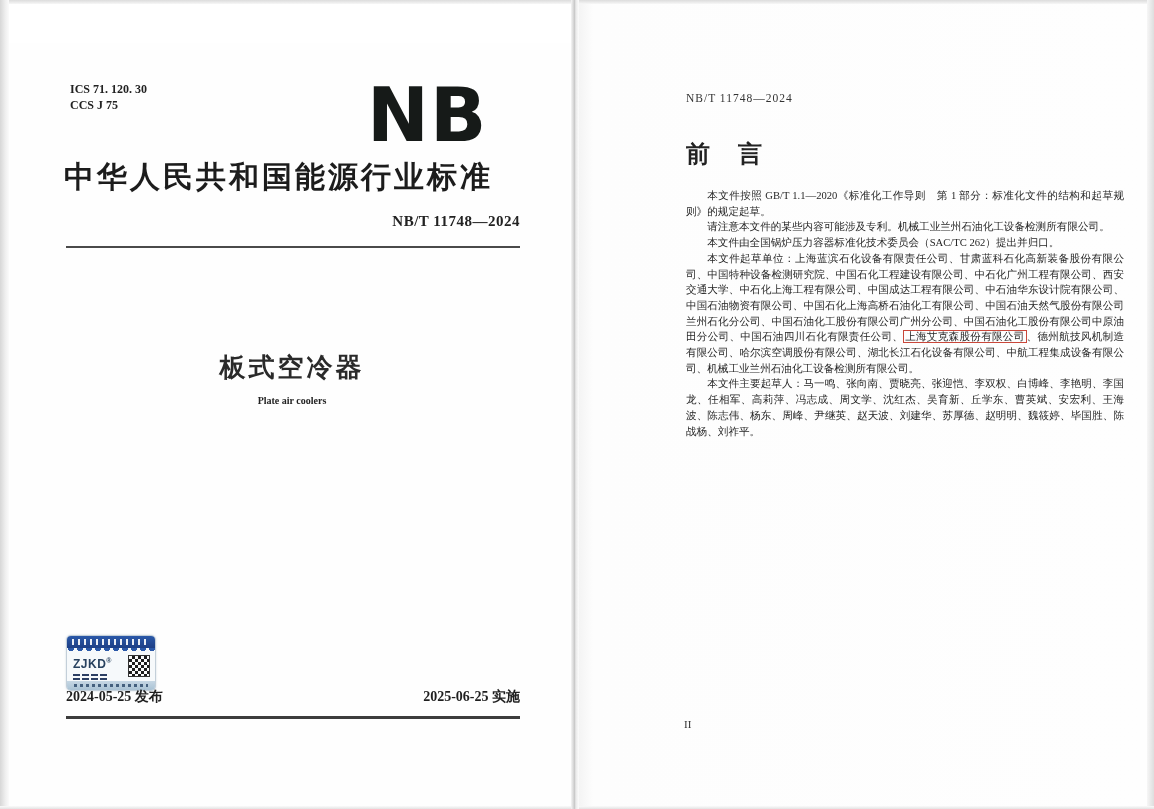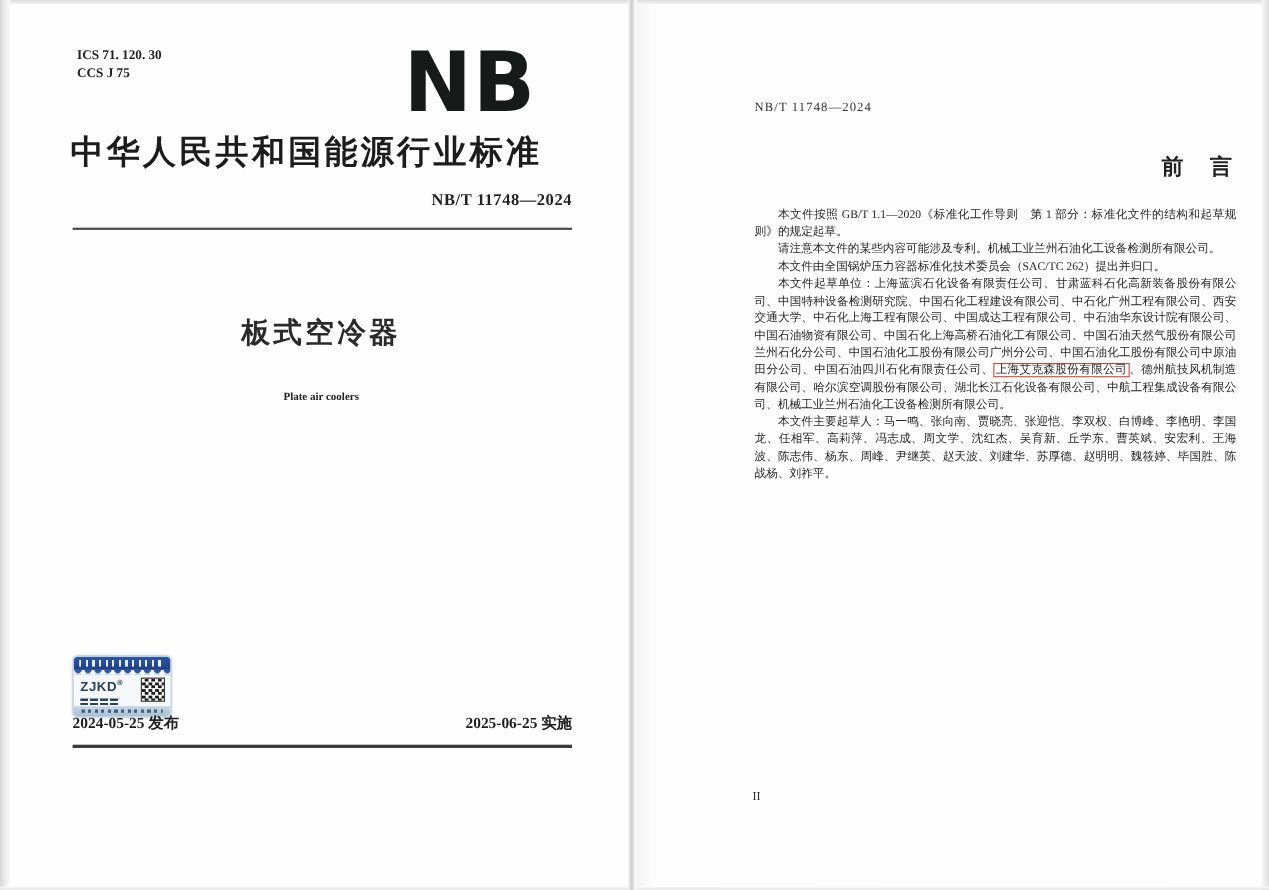--- a/index.html
+++ b/index.html
@@ -16,41 +16,41 @@
   .edge-top    { position:absolute; left:0; top:0; right:0; height:4px;
                  background:linear-gradient(180deg,#dcdcdc,#f7f7f7); }
   .edge-right  { position:absolute; right:0; top:0; bottom:0; width:7px;
                  background:linear-gradient(270deg,#dedede,#f6f6f6); }
   .edge-bottom { position:absolute; left:0; bottom:0; right:0; height:3px;
                  background:linear-gradient(0deg,#e3e3e3,#fafafa); }
   .spine { position:absolute; left:571px; top:0; bottom:0; width:8px;
            background:linear-gradient(90deg,#f5f5f5,#c9c9c9 45%,#e9e9e9 60%,#fdfdfd); }
 
   .page { position:absolute; top:4px; bottom:3px; background:#fefefe; }
-  .page-left  { left:9px;  width:562px; }
+  .page-left  { left:9px;  width:562px;margin-top:39px; }
   .page-right { left:579px; width:568px;
                 background:linear-gradient(90deg,#f4f4f4 0,#fdfdfd 14px,#fefefe); }
 
   
   .ics-block { position:absolute; left:61px; top:38px;
                font-weight:bold; font-size:12px; line-height:16px; color:#222; }
   .nb-logo { position:absolute; left:358px; top:40px; width:118px; height:62px;
              font-family:"DejaVu Sans","Liberation Sans",sans-serif;
              font-weight:900; font-size:74px; line-height:62px; letter-spacing:1px;
              color:#161a18; transform:scaleY(1.02); text-align:center; }
   .std-title { position:absolute; left:55px; top:114px; width:465px;
                font-size:30px; font-weight:bold; letter-spacing:3px;
                white-space:nowrap; color:#1c1c1c; }
   .std-number { position:absolute; left:55px; top:170px; width:456px;
                 text-align:right; font-weight:bold; font-size:15px;
                 letter-spacing:.5px; color:#222; }
   .rule { position:absolute; left:57px; width:454px; height:2px; background:#4a4a4a; }
   .rule-1 { top:203px; }
   .rule-2 { top:673px; height:2.5px; background:#3c3c3c; }
-  .doc-title-zh { position:absolute; left:55px; top:281px; width:456px;
+  .doc-title-zh { position:absolute; left:55px; top:307px; width:456px;
                   text-align:center; font-size:26px; letter-spacing:3px;
                   font-weight:600; color:#2a2a2a; }
   .doc-title-en { position:absolute; left:55px; top:352px; width:456px;
                   text-align:center; font-size:10px; font-weight:bold; color:#222; }
   .dates-row { position:absolute; left:57px; top:645px; width:454px;
                display:flex; justify-content:space-between;
                font-weight:bold; font-size:14px; color:#1f1f1f; }
   .issuer-row { position:absolute; left:55px; top:692px; width:456px;
                 text-align:center; white-space:nowrap; }
   .issuer-name { font-size:21px; font-weight:bold; letter-spacing:15px; color:#1d1d1d; }
@@ -82,21 +82,21 @@
     background-size:6px 6px; }
   .stamp-band-bot { position:absolute; left:0; right:0; bottom:0; height:9px;
     background:linear-gradient(180deg,#c6d7e4,#a9c2d4); }
   .stamp-band-bot .marks { margin:3px 7px 0 7px; height:3px;
     background:repeating-linear-gradient(90deg,#44607e 0 3px,transparent 3px 6px); }
 
   
   .rp-number { position:absolute; left:107px; top:88px; font-size:11.5px;
                letter-spacing:1px; color:#333; }
   .foreword-title { position:absolute; left:107px; top:134px; width:436px;
-                    text-align:right; font-size:20px; font-weight:bold;
+                    text-align:left; font-size:24px; font-weight:bold;
                     letter-spacing:2px; color:#222; }
   .rp-body { position:absolute; left:107px; top:184px; width:438px;
              font-size:10.6px; line-height:15.7px; text-align:justify;
              color:#262626; }
   .rp-body p { text-indent:2em; margin:0; }
   .red-box { border:1.2px solid #c9473a; padding:0 1px; }
   .rp-pagenum { position:absolute; left:105px; top:714px; font-size:11px; color:#333; }
 </style>
 </head>
 <body>

